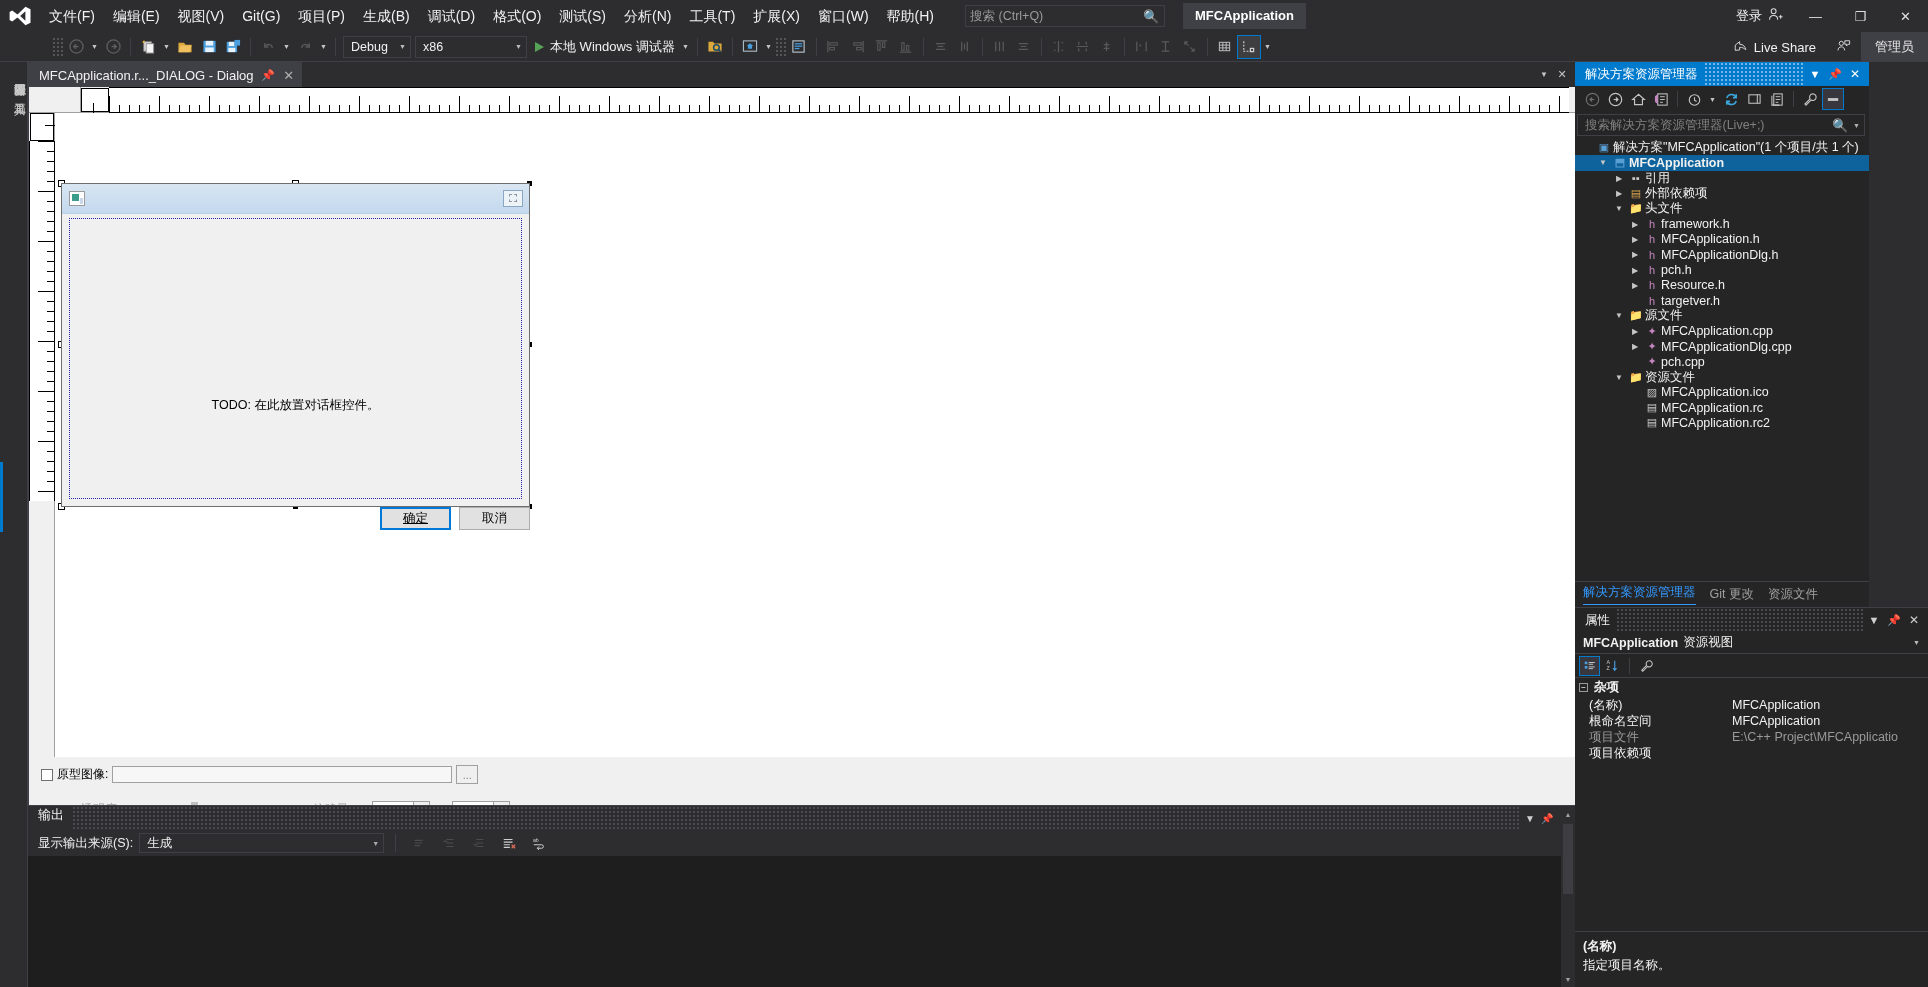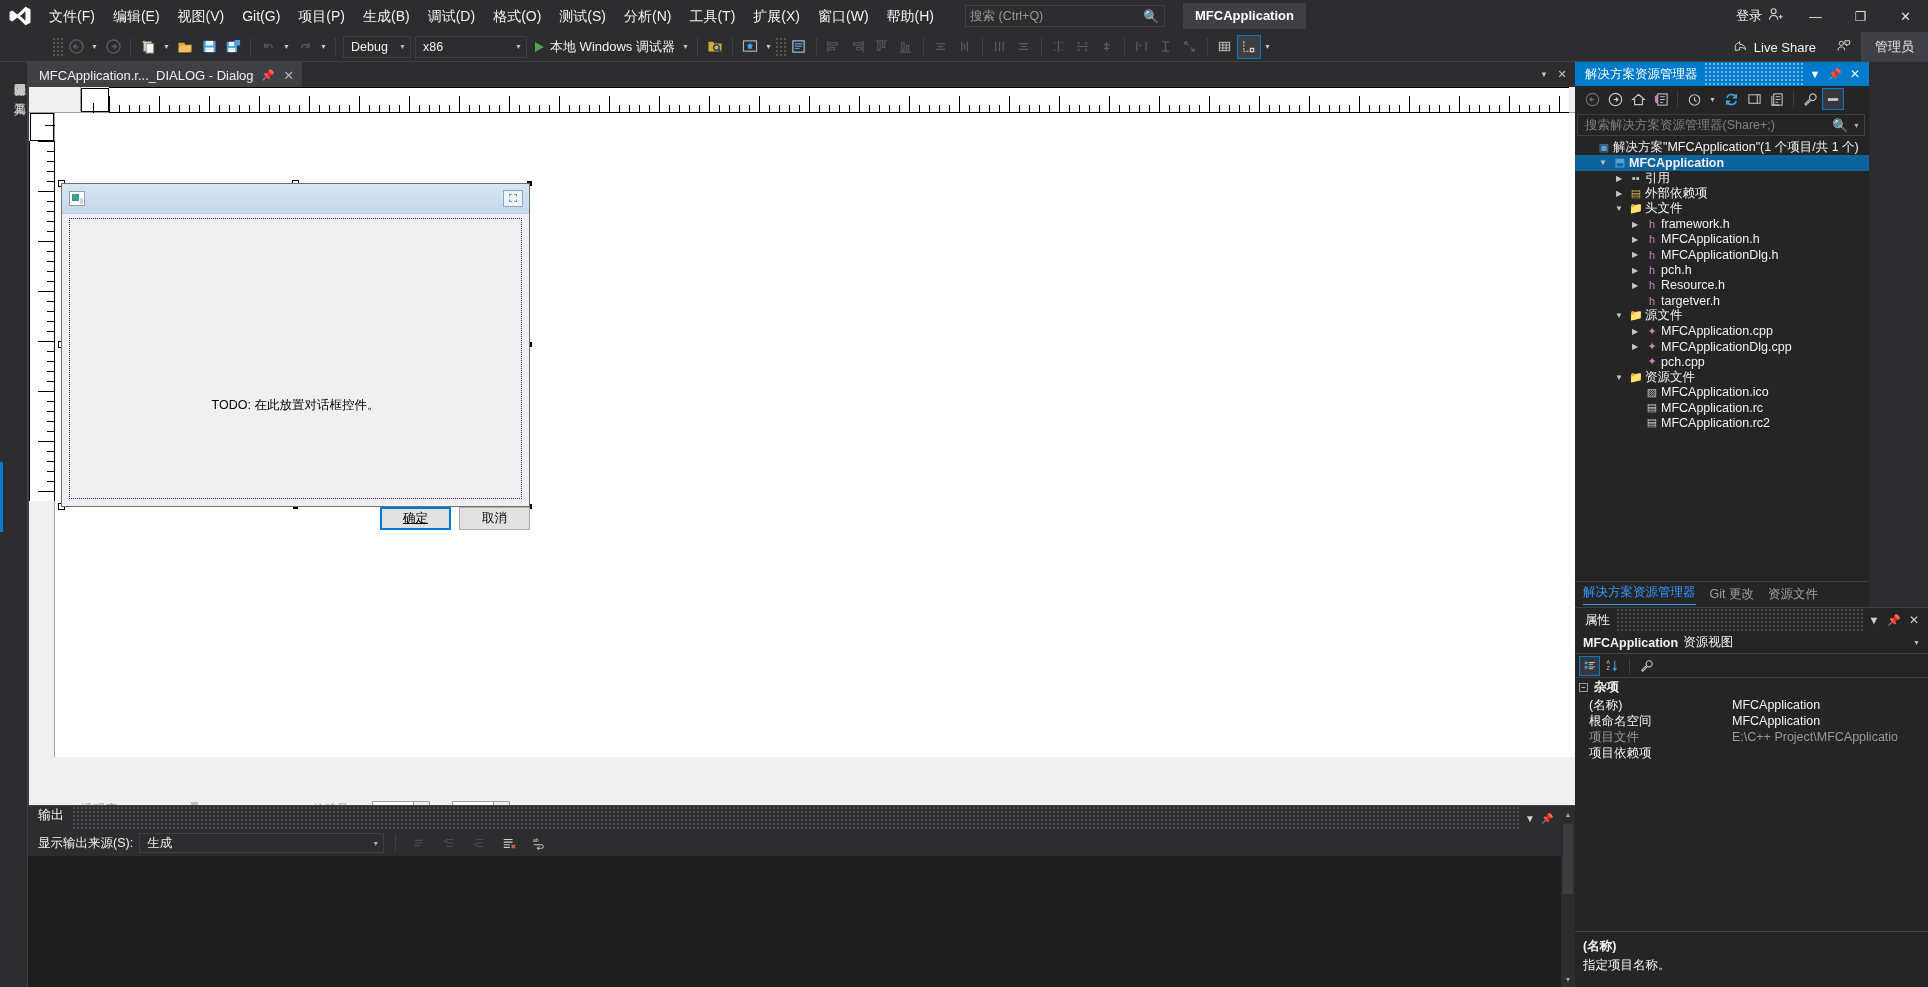--- a/index.html
+++ b/index.html
@@ -673,20 +673,26 @@
         <div class="dlg-client">
           <div class="todo">TODO: 在此放置对话框控件。</div>
           <div class="btn-ok">确定</div>
           <div class="btn-cancel">取消</div>
         </div>
       </div>
     </div>
   </div>
 
   <div class="proto-bar">
+    <div class="proto-row1">
+      <div class="chk"></div>
+      <span>原型图像:</span>
+      <div class="proto-input"></div>
+      <div class="proto-dots">...</div>
+    </div>
     <div class="proto-row2">
       <span class="dim" style="margin-left:40px;">透明度:</span>
       <div class="slider-track">
         <div class="slider-thumb"></div>
       </div>
       <span class="dim">50%</span>
       <span class="dim" style="margin-left:10px;">偏移量</span>
       <span class="dim">X:</span>
       <div style="display:flex;">
         <div class="spin-input">0</div>
@@ -823,21 +829,21 @@
             <path d="M10.5 2a3.5 3.5 0 00-3 5.3L2 12.8l1.2 1.2 5.5-5.5A3.5 3.5 0 1010.5 2z" fill="none" stroke="#c5c5c5" stroke-width="1.2"></path>
           </svg>
       </span>
       <span class="se-tbtn sel">
         <svg width="15" height="15" viewBox="0 0 16 16">
             <rect x="2" y="6.5" width="11" height="3" fill="#c5c5c5"></rect>
           </svg>
       </span>
     </div>
     <div class="se-search">
-      <span>搜索解决方案资源管理器(Share+;)</span>
+      <span>搜索解决方案资源管理器(Live+;)</span>
       <span class="s-ico">🔍</span>
       <span class="s-car">▼</span>
     </div>
     <div class="se-tree" id="se-tree">
         <div class="tr" style="padding-left: 4px;">
           <span class="exp"></span>
           <span class="ico" style="color: rgb(90, 159, 212);">▣</span>
           <span>解决方案"MFCApplication"(1 个项目/共 1 个)</span>
         </div>
         <div class="tr sel bold" style="padding-left: 20px;">

